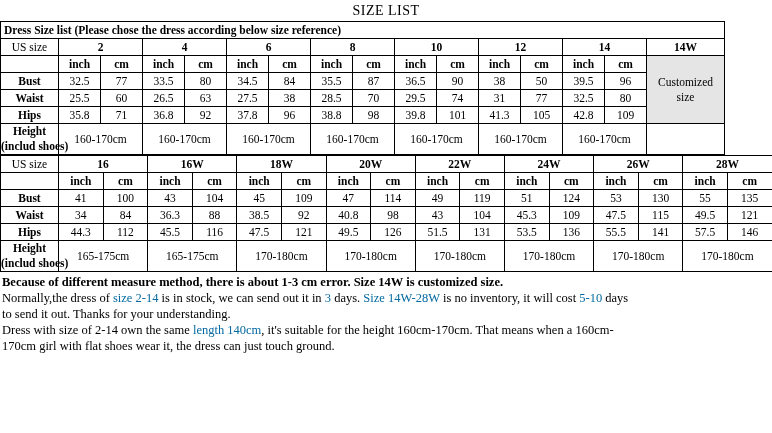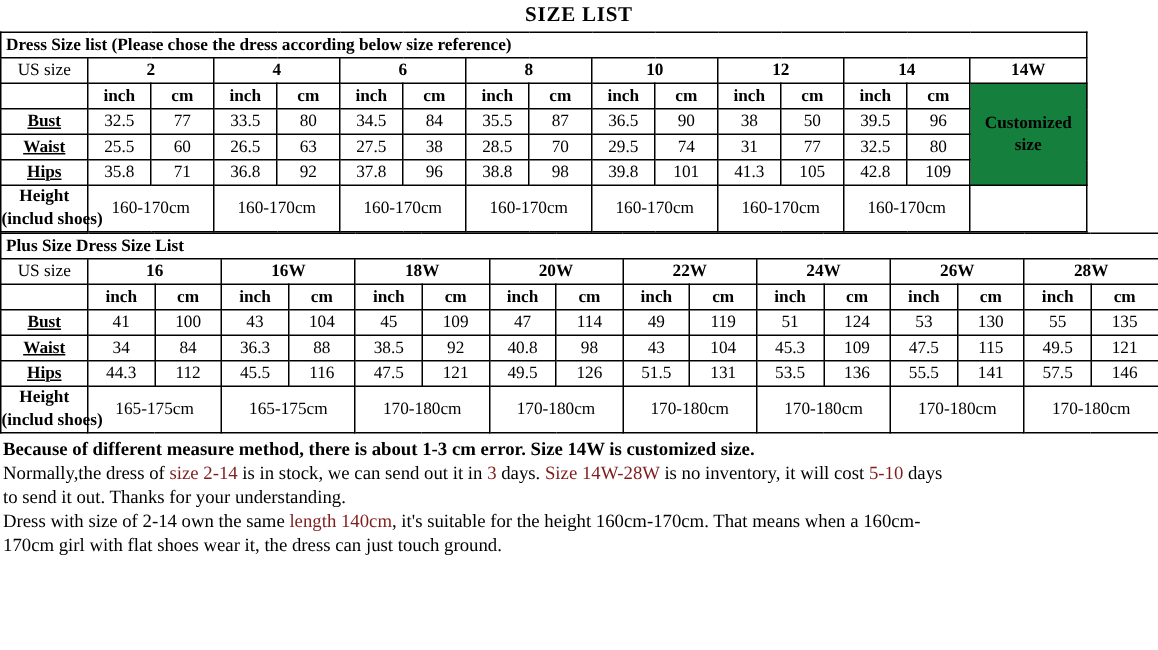--- a/index.html
+++ b/index.html
@@ -15,21 +15,21 @@
     overflow: hidden;
   }
   .page {
     width: 772px;
     height: 433px;
     position: relative;
     box-sizing: border-box;
   }
   .title {
     text-align: center;
-    font-weight: bold;
+    font-weight: normal;
     font-size: 14px;
     letter-spacing: 0.5px;
     padding: 3px 0 2px 0;
   }
   table.size {
     border-collapse: collapse;
     width: 708px;
     table-layout: fixed;
   }
   table.size td {
@@ -44,59 +44,58 @@
   .sectionhead td {
     text-align: left !important;
     font-weight: bold;
     font-size: 12.5px;
     padding-left: 3px !important;
     height: 18px;
   }
   .rowlabel {
     font-weight: bold;
     font-size: 12.5px;
-    text-decoration: underline;
   }
   .ussize {
     font-weight: normal;
     font-size: 12.5px;
     margin-top: 12px;
   }
   .sizenum {
     font-weight: bold;
     font-size: 13px;
   }
   .unit {
     font-weight: bold;
     font-size: 11.5px;
   }
   .yellow {
-    background: #15803d;
-    font-weight: bold;
+    background: #e5e5e5;
+    font-weight: normal;
     font-size: 12.5px;
   }
   .heightcell {
     font-size: 11.5px;
     height: 30px;
   }
   .heightlabel {
     font-weight: bold;
     font-size: 11.5px;
     line-height: 13px;
   }
   .notes {
     padding: 2px 2px 0 2px;
     font-size: 12.5px;
     line-height: 16px;
   }
   .notes .b {
     font-weight: bold;
   }
   .red {
-    color: #7f1d1d;
+    color: #0369a1;
   }
 </style>
 </head>
 <body>
 
 <div class="page">
 
   <div class="title">SIZE LIST</div>
 
   <table class="size">
@@ -236,23 +235,20 @@
       <col style="width:44.6px">
         <col style="width:44.6px">
       <col style="width:44.6px">
         <col style="width:44.6px">
       <col style="width:44.6px">
         <col style="width:44.6px">
       <col style="width:44.6px">
         <col style="width:44.6px">
     </colgroup>
     <tbody>
-        <tr class="sectionhead">
-      <td colspan="17">Plus Size Dress Size List</td>
-    </tr>
     <tr>
       <td class="ussize">US size</td>
       <td class="sizenum" colspan="2">16</td>
       <td class="sizenum" colspan="2">16W</td>
       <td class="sizenum" colspan="2">18W</td>
       <td class="sizenum" colspan="2">20W</td>
       <td class="sizenum" colspan="2">22W</td>
       <td class="sizenum" colspan="2">24W</td>
       <td class="sizenum" colspan="2">26W</td>
       <td class="sizenum" colspan="2">28W</td>

